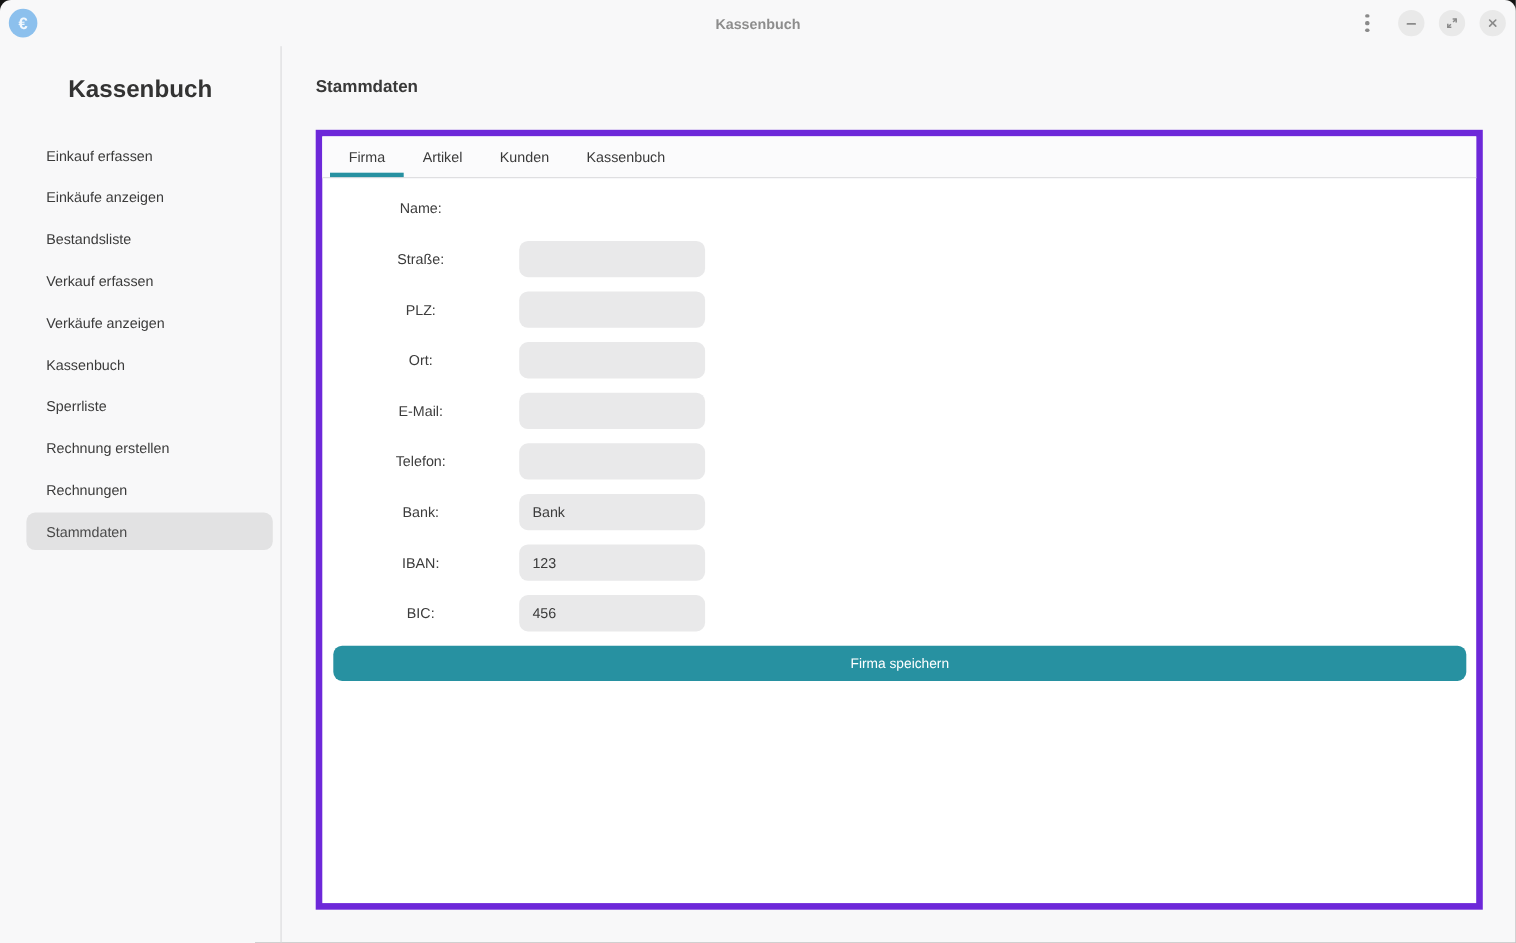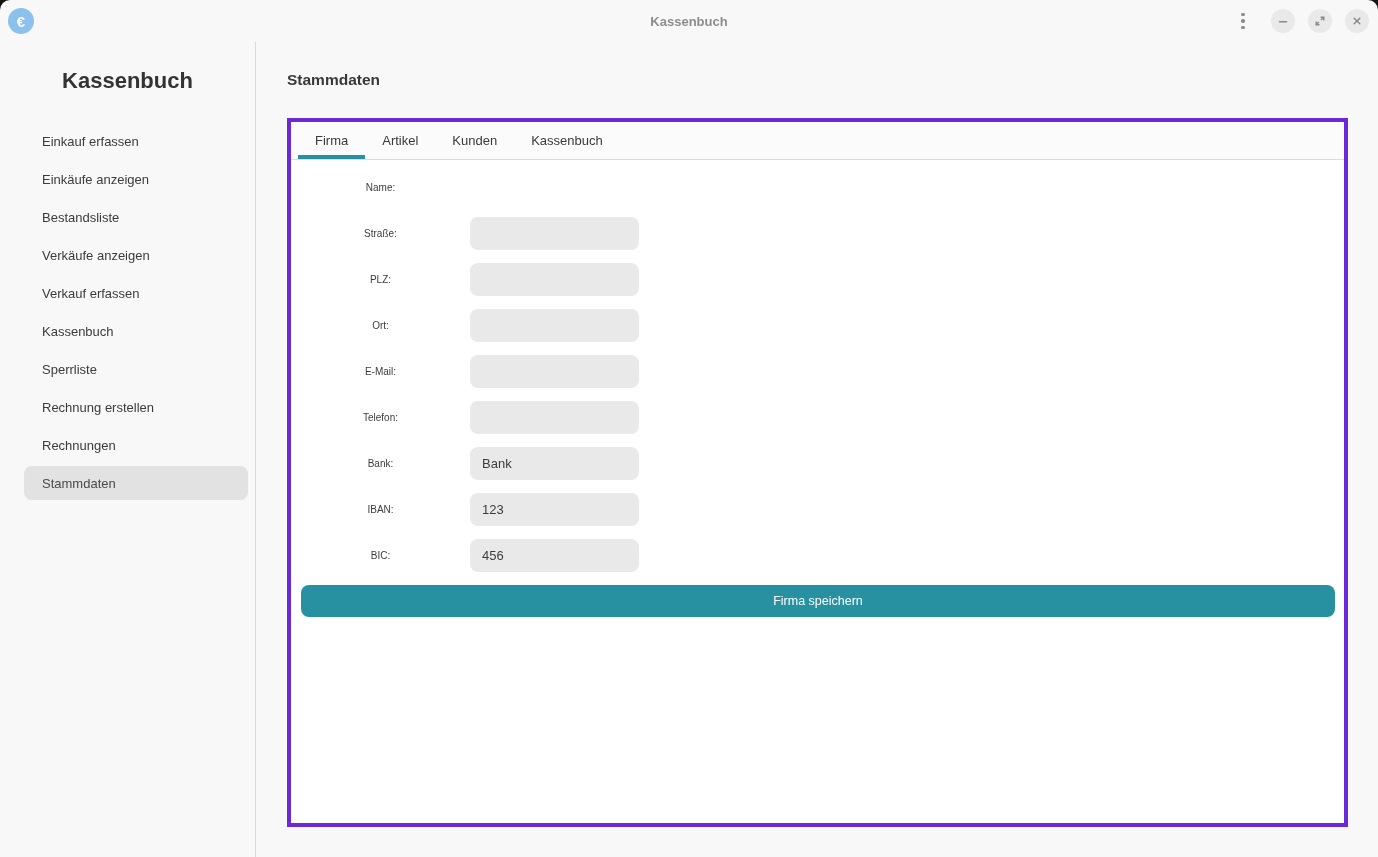--- a/index.html
+++ b/index.html
@@ -78,21 +78,21 @@
     padding:28px 30px 30px 31px;
     display:flex;flex-direction:column;
   }
   .main-heading{
     font-size:15.5px;line-height:19px;font-weight:bold;color:#393939;
     margin:0 0 29px 0;
   }
   .card{
     flex:1;min-height:0;
     background:#ffffff;
-    border:4px solid #6d28d9;
+    border:6px solid #6d28d9;
     display:flex;flex-direction:column;
   }
   .tabs{
     height:37px;flex:none;
     background:#fbfbfc;
     border-bottom:1px solid #dcdcde;
     display:flex;padding-left:7px;
   }
   .tab{
     padding:0 17px;display:flex;align-items:center;
@@ -102,21 +102,21 @@
     content:"";position:absolute;left:0;right:0;bottom:0;height:4px;
     background:#2791a1;
   }
   .form{padding:11px 10px 0 0;}
   .form-row{
     display:flex;align-items:center;
     height:33px;margin-bottom:13px;
   }
   .form-label{
     width:179px;flex:none;text-align:center;
-    font-size:10px;color:#3c3c3c;
+    font-size:13px;color:#3c3c3c;
   }
   .form-input{
     width:169px;height:33px;box-sizing:border-box;
     background:#e9e9ea;border:none;border-radius:8px;
     padding:0 12px;font-size:13px;color:#3c3c3c;
     font-family:"Liberation Sans", sans-serif;
     outline:none;
   }
   .save-button{
     margin:0 9px 0 10px;height:32px;flex:none;
@@ -166,22 +166,22 @@
   </div>
 
   <div class="app-body">
 
     <div class="sidebar">
       <h1 class="sidebar-title">Kassenbuch</h1>
       <div class="nav">
         <div class="nav-item">Einkauf erfassen</div>
         <div class="nav-item">Einkäufe anzeigen</div>
         <div class="nav-item">Bestandsliste</div>
+        <div class="nav-item">Verkauf erfassen</div>
         <div class="nav-item">Verkäufe anzeigen</div>
-        <div class="nav-item">Verkauf erfassen</div>
         <div class="nav-item">Kassenbuch</div>
         <div class="nav-item">Sperrliste</div>
         <div class="nav-item">Rechnung erstellen</div>
         <div class="nav-item">Rechnungen</div>
         <div class="nav-item active">Stammdaten</div>
       </div>
     </div>
 
     <div class="main">
       <h2 class="main-heading">Stammdaten</h2>

